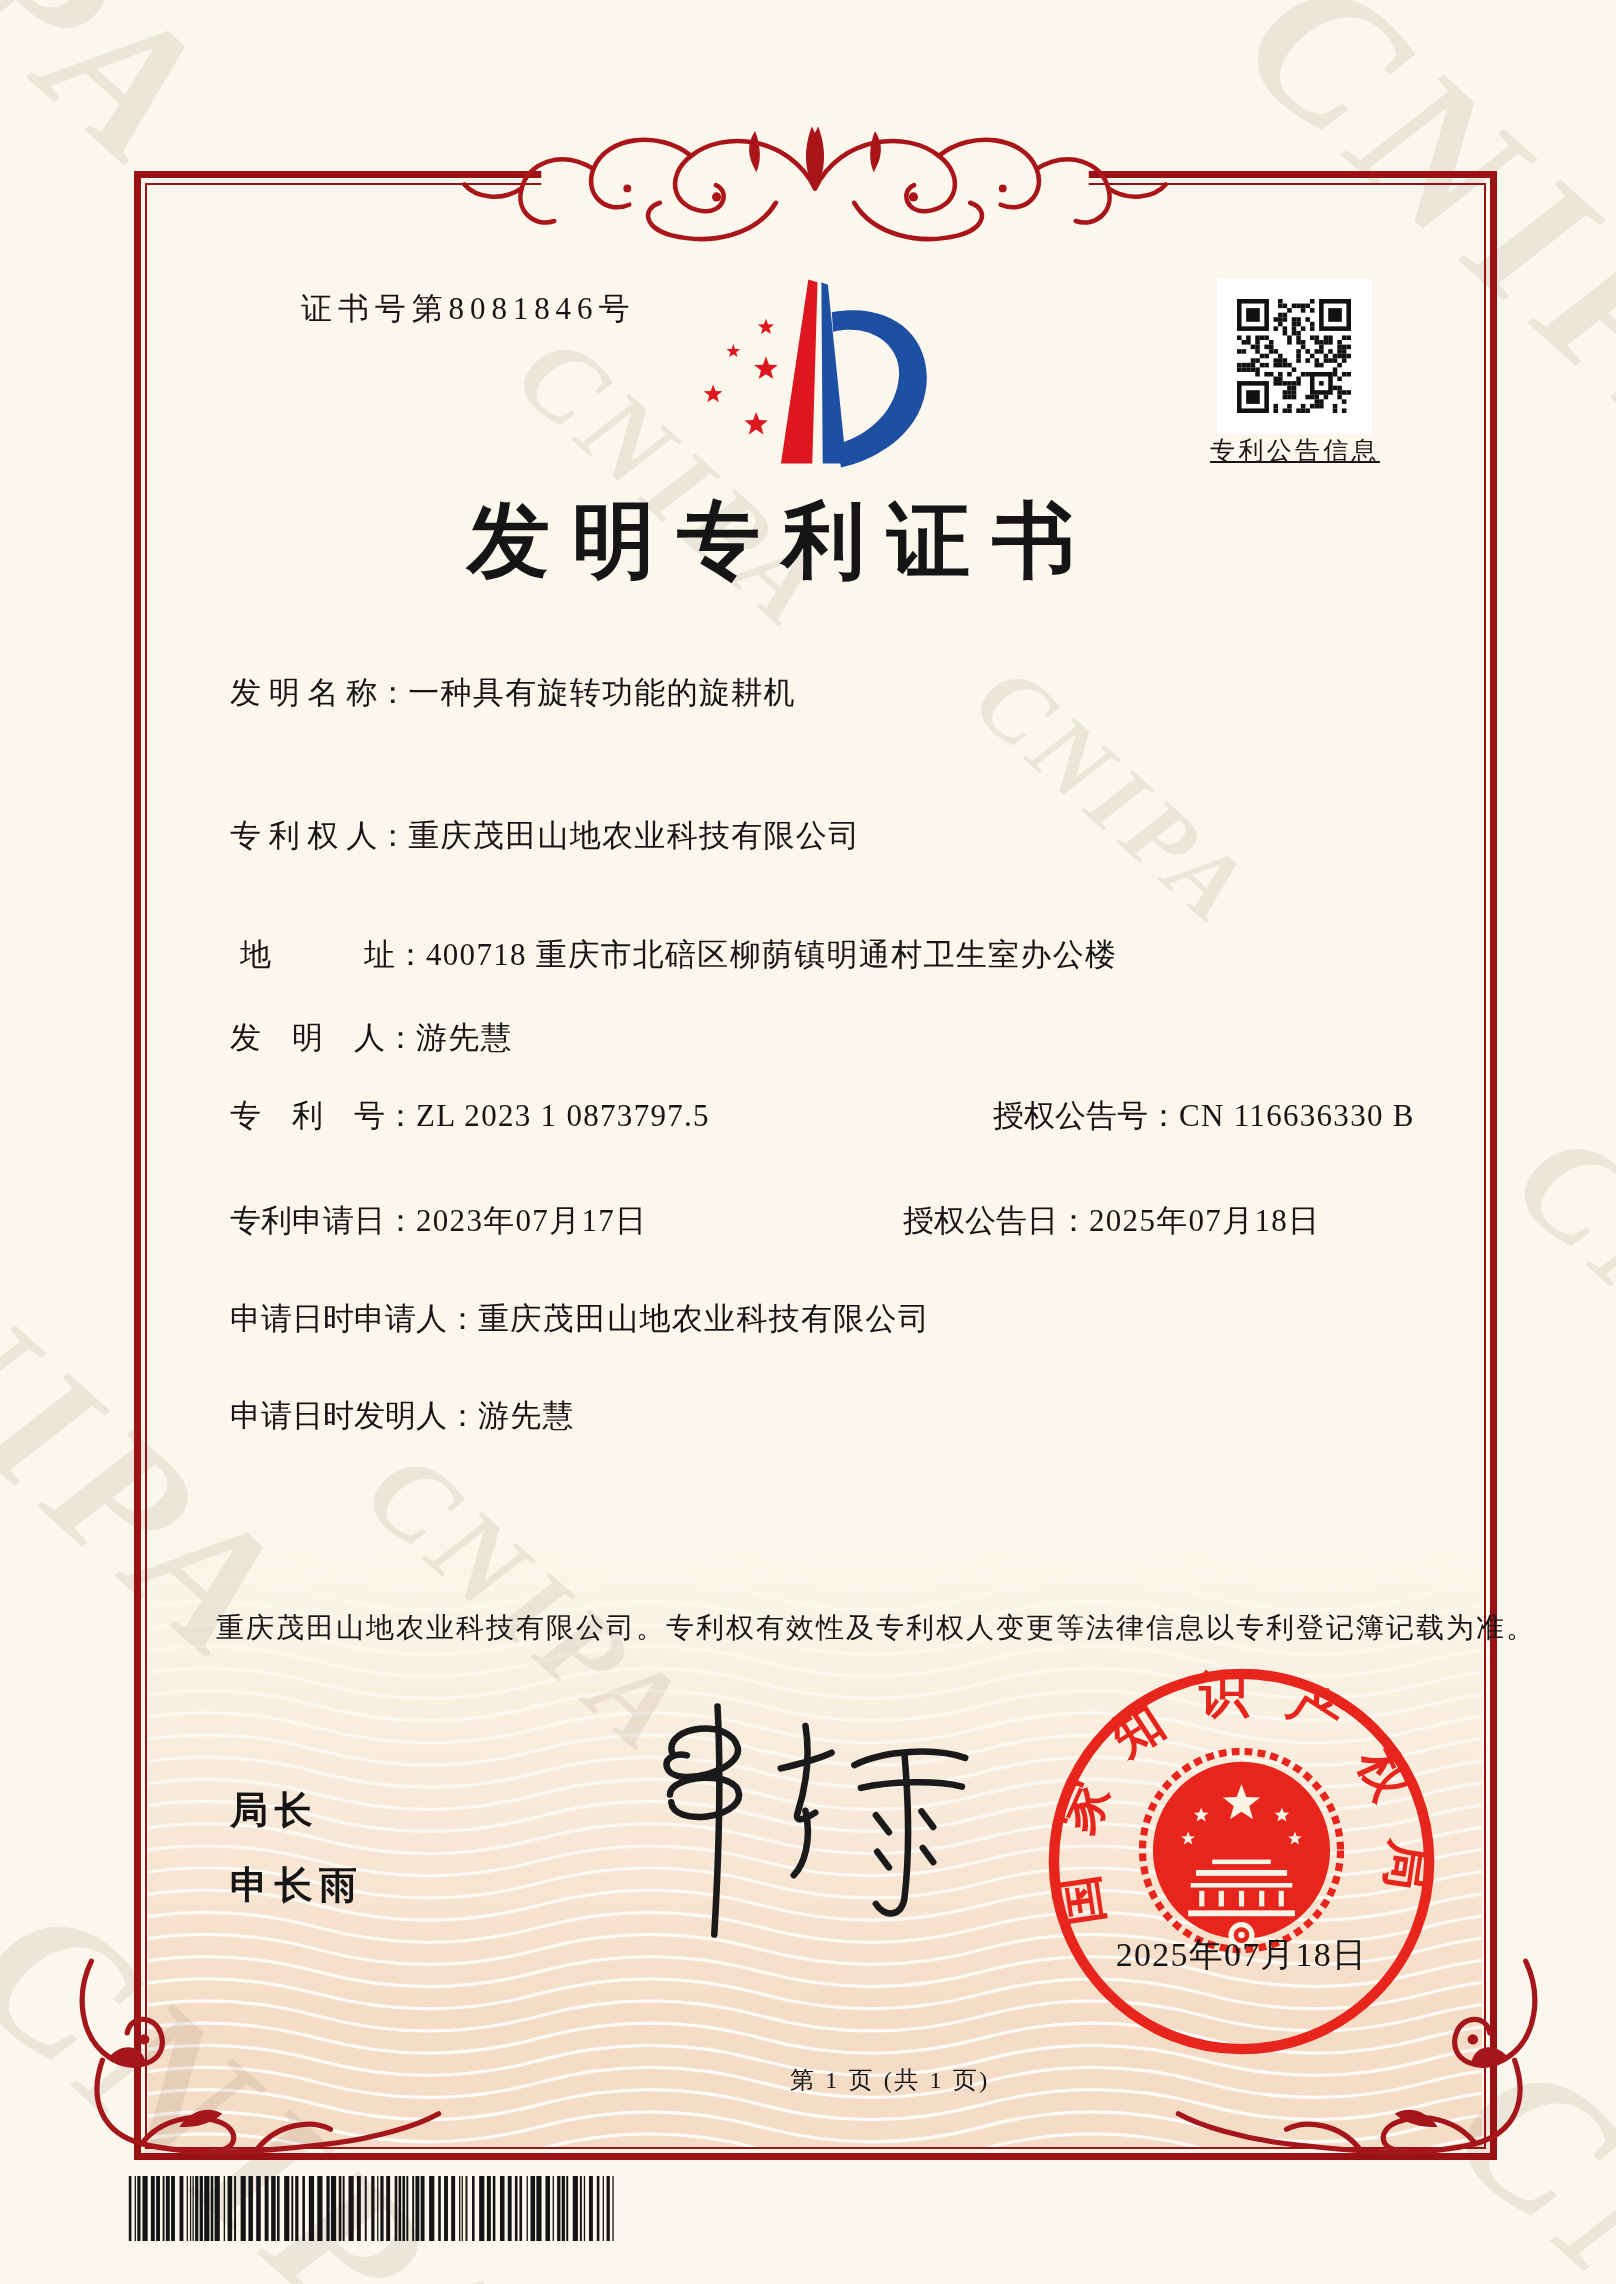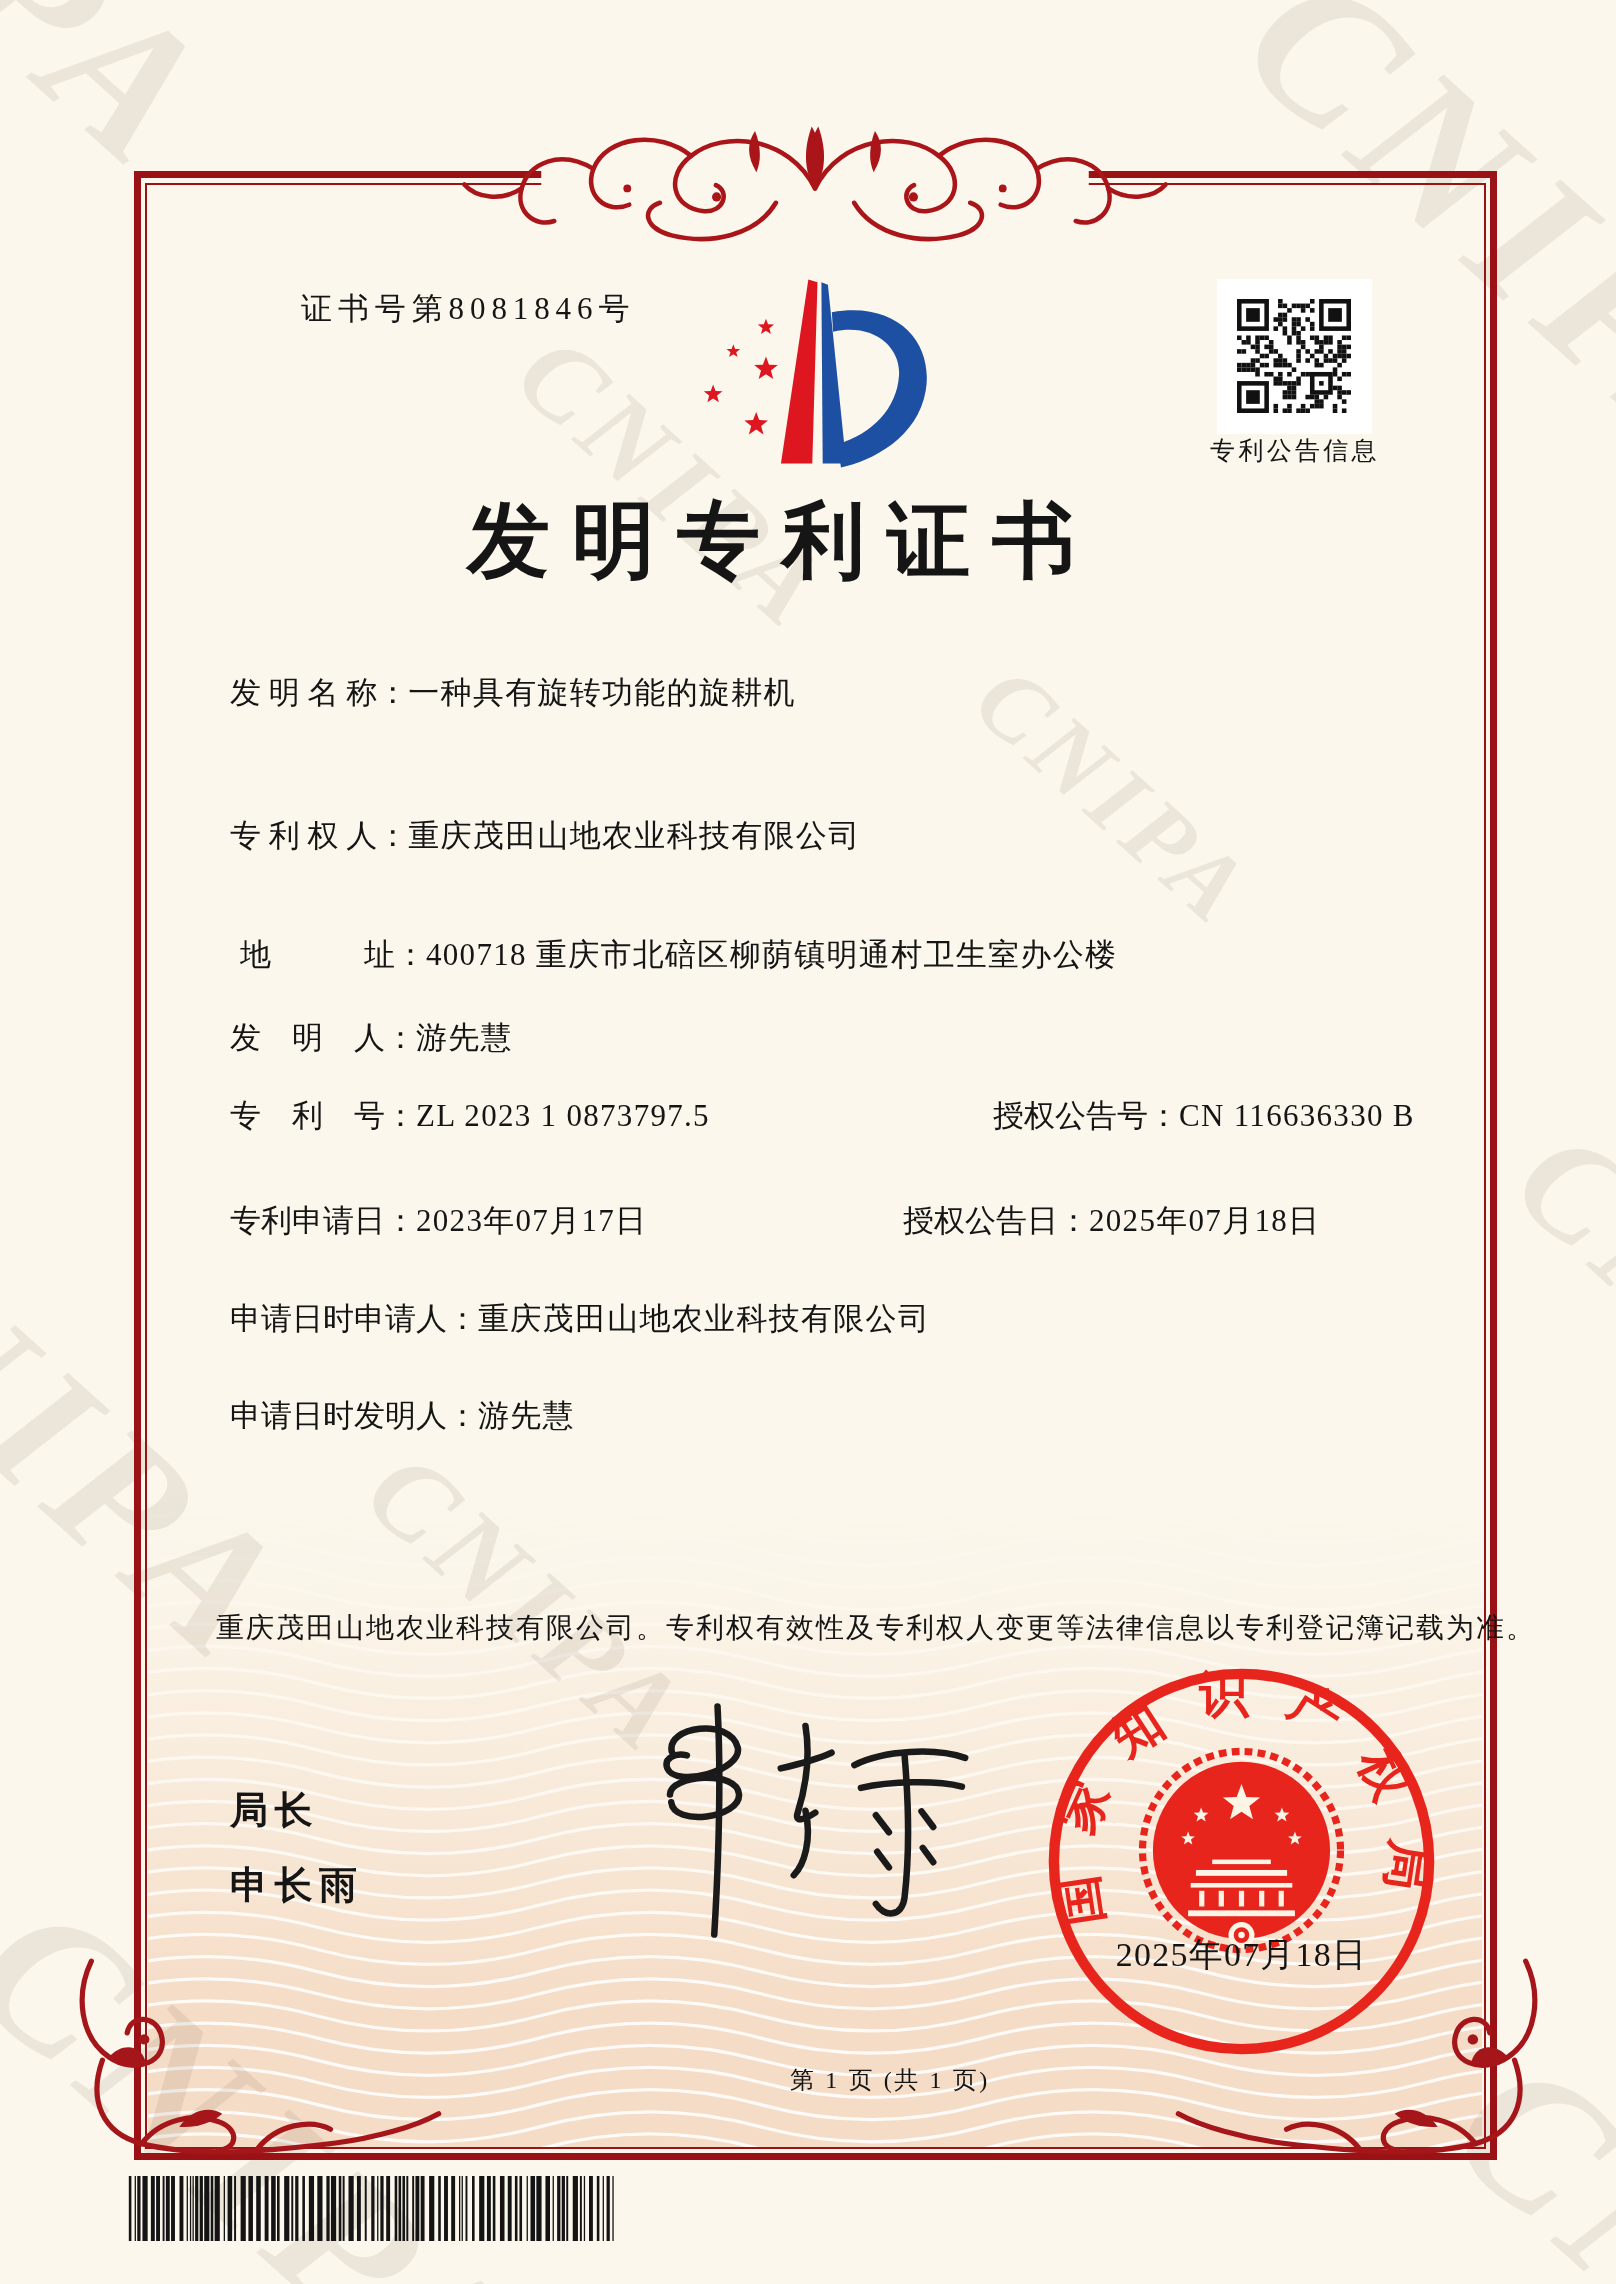--- a/index.html
+++ b/index.html
@@ -18,21 +18,21 @@
       background:#f5dcc6;overflow:hidden;z-index:1;}
   .waves-fade{position:absolute;left:148px;top:1480px;width:1334px;height:669px;z-index:1;
       background:linear-gradient(180deg,#fbf7ec 0%,rgba(251,247,236,.93) 16%,rgba(251,247,236,.55) 45%,rgba(251,247,236,0) 80%);}
   .orn{position:absolute;z-index:4;}
   
   .cert-no{position:absolute;left:253px;top:288px;font-size:31px;letter-spacing:5.9px;z-index:5;margin-left:48px;}
   .logo{position:absolute;left:704px;top:273px;z-index:5;}
   .qr-box{position:absolute;left:1217px;top:279px;width:155px;height:155px;background:#ffffff;z-index:5;}
   .qr-box svg{position:absolute;left:20px;top:20px;}
   .qr-label{position:absolute;left:1197px;top:434px;width:196px;text-align:center;
-      font-size:25px;letter-spacing:3.3px;z-index:5;}
+      font-size:25px;letter-spacing:3.3px;z-index:5;text-decoration:underline;}
   .title{position:absolute;left:134px;top:486px;width:1296px;text-align:center;
       font-size:83px;font-weight:700;letter-spacing:22px;z-index:5;}
   .row{position:absolute;font-size:31px;white-space:nowrap;z-index:5;}
   .row .val{letter-spacing:1.3px;}
   .para{position:absolute;font-size:28px;letter-spacing:2px;white-space:nowrap;z-index:5;}
   .director{position:absolute;left:230px;font-family:"Liberation Sans","DejaVu Sans",sans-serif;
       font-weight:600;font-size:38px;letter-spacing:6.5px;z-index:5;}
   .sig{position:absolute;left:610px;top:1690px;z-index:6;}
   .seal{position:absolute;left:1035px;top:1655px;z-index:7;}
   .footer{position:absolute;left:134px;top:2064px;width:1512px;text-align:center;

